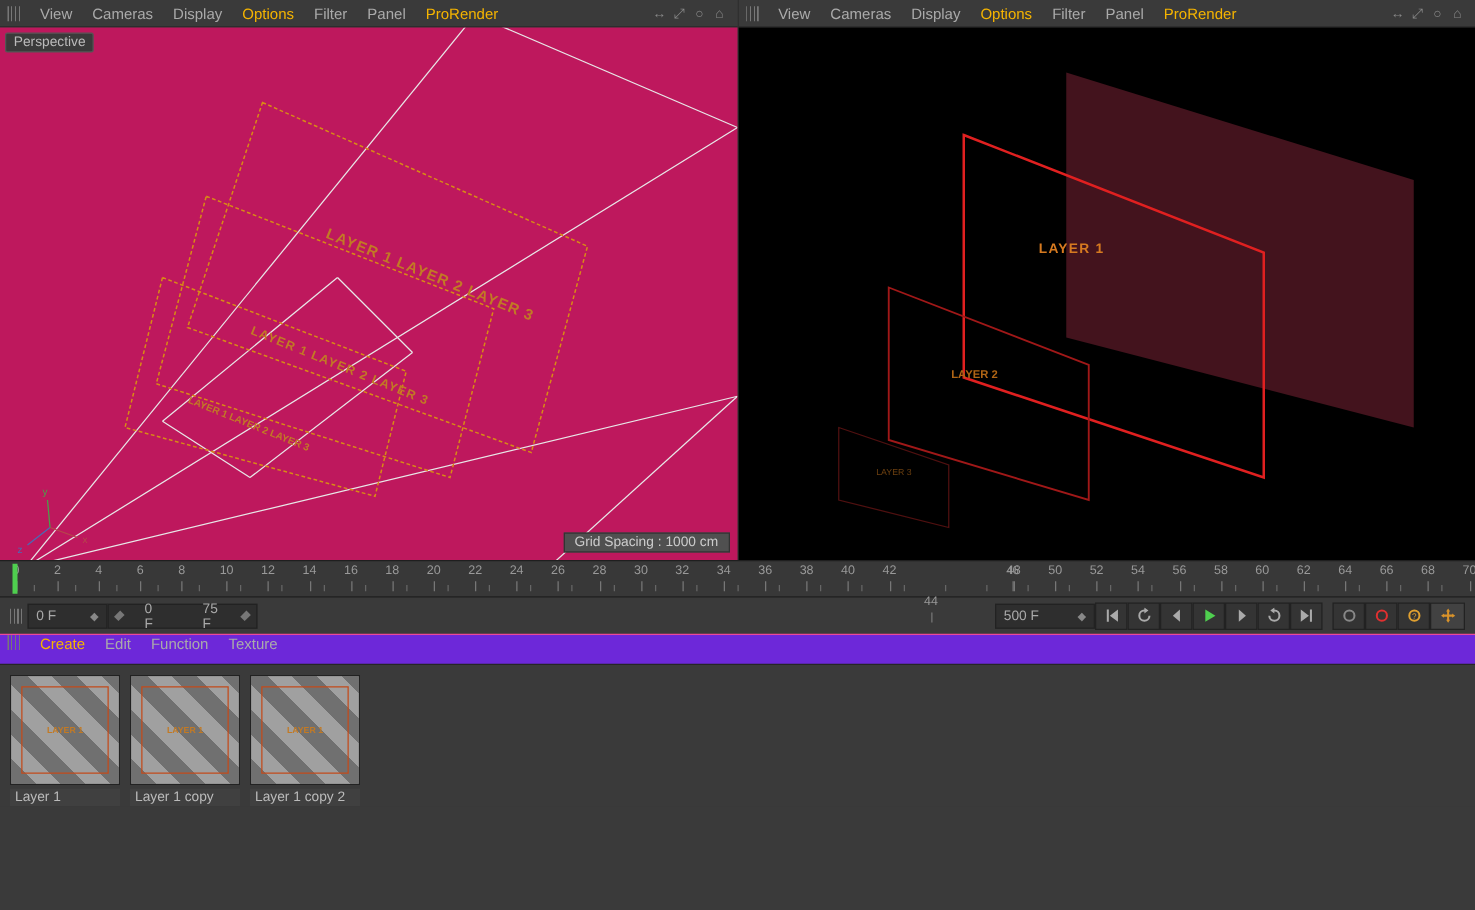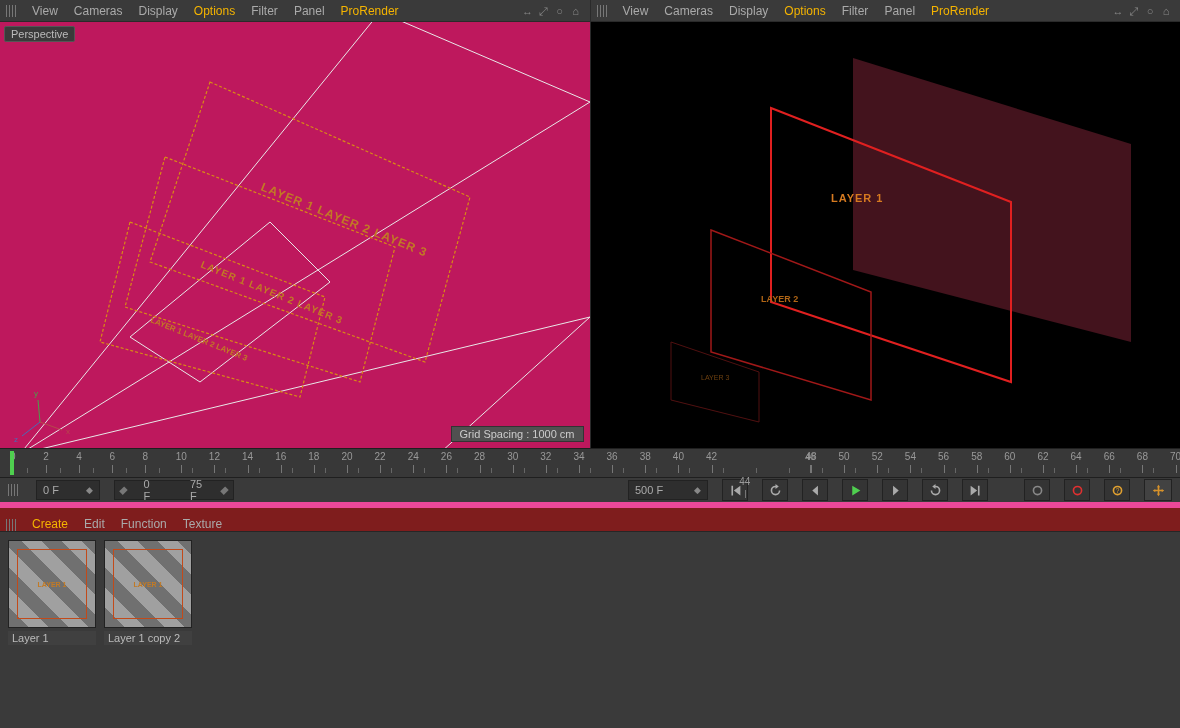--- a/index.html
+++ b/index.html
@@ -40,38 +40,38 @@
   .timeline { height:30px; background:#383838; position:relative; border-top:1px solid #1f1f1f; border-bottom:1px solid #1f1f1f;}
   .ruler { position:relative; height:100%; padding:0 10px;}
   .tick-container { position:relative; height:100%; }
   .tl-cursor { position:absolute; left:10px; top:2px; bottom:2px; width:4px; background:#4fcf4f;}
   .tick { position:absolute; top:2px; font-size:10px; color:#999; }
   .tick::after { content:""; position:absolute; left:50%; top:14px; width:1px; height:8px; background:#777;}
   .minor { position:absolute; bottom:4px; width:1px; height:5px; background:#666;}
 
   
   .playback {
-    display:flex; align-items:center; gap:14px; height:30px; padding:0 8px;
-    background:#3a3a3a; border-bottom:6px solid #ec4899;
+    display:flex; align-items:center; gap:0; height:30px; padding:0 8px;
+    background:#3a3a3a; border-bottom:1px solid #ec4899;
   }
   .pb-field { background:#2e2e2e; border:1px solid #222; color:#aaa; height:20px; display:flex; align-items:center; padding:0 6px; font-size:11px; min-width:80px; justify-content:space-between; }
   .pb-field.small{min-width:64px;}
   .pb-range { background:#2e2e2e; border:1px solid #222; height:20px; display:flex; align-items:center; padding:0 6px; gap:18px; font-size:11px; color:#aaa; flex:0 0 120px; position:relative;}
   .pb-range .marker { width:7px; height:7px; background:#777; transform:rotate(45deg);}
   .pb-endfield { margin-left:auto;}
   .pb-btn { width:26px; height:22px; background:#343434; border:1px solid #222; display:flex; align-items:center; justify-content:center; cursor:pointer;}
   .pb-btn svg { width:13px; height:13px;}
   .pb-btn .play { fill:#4fcf4f;}
   .pb-btn .grey { fill:#aaa;}
   .pb-btn .red { fill:none; stroke:#e03030; stroke-width:2;}
   .pb-btn .amber{ fill:none; stroke:#e0a030; stroke-width:2;}
   .pb-btn.wide{ width:28px;}
 
   
-  .materials-menubar { display:flex; align-items:flex-end; height:24px; background:#7f1d1d; padding:0 6px; gap:4px; border-bottom:1px solid #262626;}
+  .materials-menubar { display:flex; align-items:flex-start; height:24px; background:#6d28d9; padding:0 6px; gap:4px; border-bottom:1px solid #262626;}
   .mat-menuitem { padding:2px 8px; color:#aaa;}
   .mat-menuitem.orange { color:#f5b400; font-weight:500;}
   .materials-grid { display:flex; gap:8px; padding:8px 8px 0 8px;}
   .material-slot { width:88px; display:flex; flex-direction:column; align-items:flex-start; gap:3px;}
   .material-swatch { width:88px; height:88px; border:1px solid #222; background:#888; position:relative;}
   .material-swatch.selected { outline:1px solid #d88a16; outline-offset:-1px;}
   .mat-stripes { position:absolute; inset:0;
     background: repeating-linear-gradient(45deg,#707070 0 14px,#a0a0a0 14px 28px);}
   .mat-inner { position:absolute; left:8px; right:8px; top:8px; bottom:8px; border:1px solid #c24a1a; display:flex; align-items:center; justify-content:center;}
   .mat-inner span { color:#c27a25; font-size:7px; font-weight:bold;}
@@ -331,18 +331,27 @@
         </div>
         <div class="material-name">Layer 1</div>
       </div>
       <div class="material-slot">
         <div class="material-swatch">
           <div class="mat-stripes"></div>
           <div class="mat-inner">
             <span>LAYER 1</span>
           </div>
         </div>
+        <div class="material-name">Layer 1 copy</div>
+      </div>
+      <div class="material-slot">
+        <div class="material-swatch">
+          <div class="mat-stripes"></div>
+          <div class="mat-inner">
+            <span>LAYER 1</span>
+          </div>
+        </div>
         <div class="material-name">Layer 1 copy 2</div>
       </div>
     </div>
 
   <div style="flex:1;background:#3a3a3a"></div>
 </div>
 
 </body></html>

